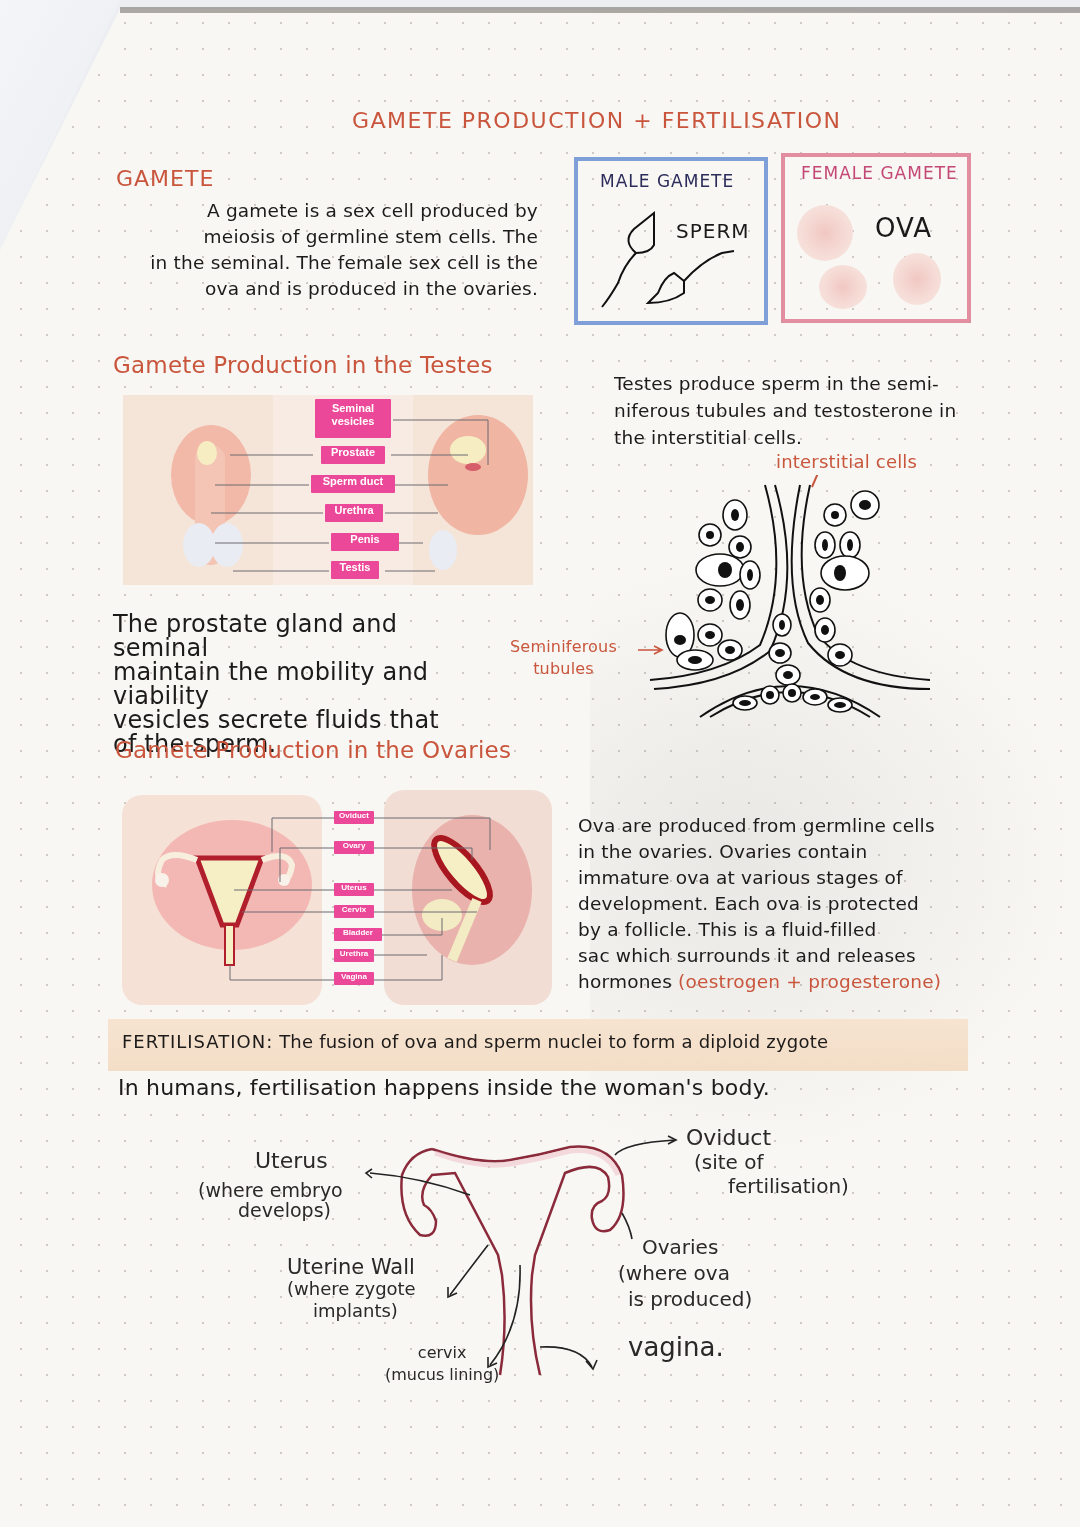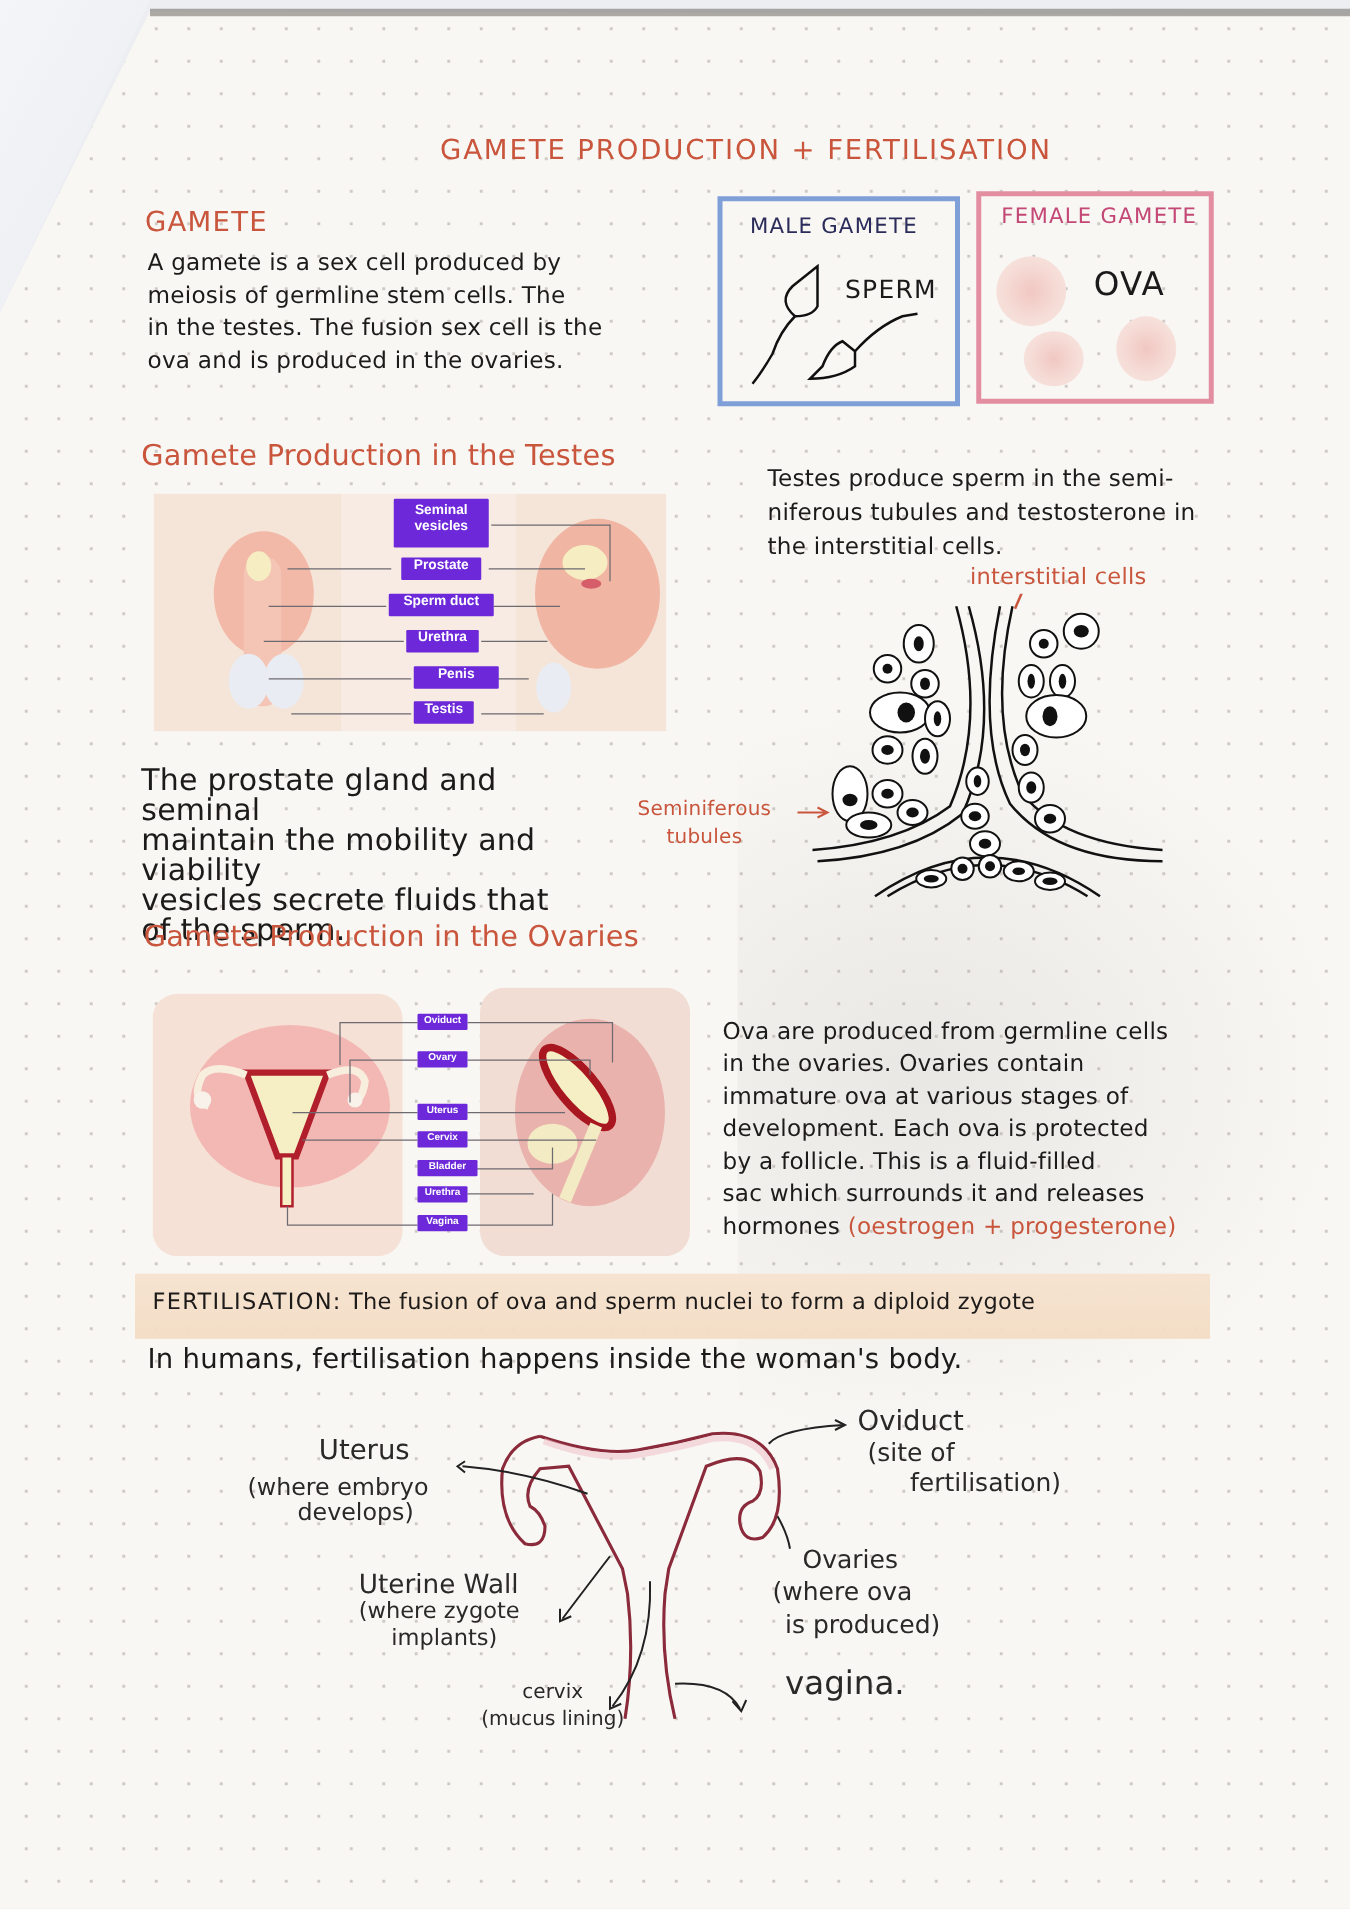--- a/index.html
+++ b/index.html
@@ -21,36 +21,36 @@
     background:linear-gradient(120deg,#f4f5f8 0%,#e9ebf0 100%);
     clip-path: polygon(0 0,120px 0,0 250px); }
   .shadow { position:absolute; left:590px; top:560px; width:490px; height:600px;
     background:radial-gradient(ellipse at 30% 50%, rgba(120,118,114,.12), transparent 70%); }
 
   .hw { position:absolute; color:#1d1b1a; font-family:"DejaVu Sans", sans-serif; letter-spacing:.2px; }
   .red { color:#c9563c; }
   .title { left:352px; top:108px; font-size:22px; letter-spacing:1.5px; }
   .h-gamete { left:116px; top:166px; font-size:22px; letter-spacing:1px; }
   .para { font-size:18.5px; line-height:26px; }
-  .p1 { left:118px; top:198px; width:420px; }
+  .p1 { left:118px; top:198px; width:420px;text-align:right; }
   .h2 { font-size:23px; }
   .h-testes { left:113px; top:352px; }
   .h-ovaries { left:115px; top:737px; }
 
   .box { position:absolute; border:4px solid; background:transparent; }
   .male { left:574px; top:157px; width:186px; height:160px; border-color:#7f9fd8; }
   .female { left:781px; top:153px; width:182px; height:162px; border-color:#e38ea0; }
   .boxlabel { position:absolute; font-size:17px; letter-spacing:1px; }
   .male .boxlabel { left:22px; top:10px; color:#2b2c5a; }
   .female .boxlabel { left:16px; top:6px; color:#c44876; }
   .big { position:absolute; font-size:22px; color:#1a1a1a; letter-spacing:1px; }
   .ovum { position:absolute; border-radius:50%; background:radial-gradient(circle,#f1c7c2 0%,#f6dcd6 55%,#f8e7e3 100%); }
 
   .diagram { position:absolute; background:#f7ebe3; }
-  .tag { position:absolute; background:#6d28d9; color:#fff; font-family:"Liberation Sans", sans-serif;
+  .tag { position:absolute; background:#ec4899; color:#fff; font-family:"Liberation Sans", sans-serif;
     font-weight:bold; font-size:11px; text-align:center; line-height:1.2; border-radius:1px; }
   .tag.small { font-size:8px; }
 
   .p-testes { left:614px; top:370px; width:360px; font-size:18.5px; line-height:27px; }
   .interst { left:776px; top:451px; font-size:18px; }
   .p-prostate { left:113px; top:612px; width:380px; font-size:24px; line-height:24px; }
   .semini { left:510px; top:636px; font-size:16px; line-height:22px; text-align:center; }
   .p-ova { left:578px; top:813px; width:390px; font-size:18.5px; line-height:26px; }
   .hormones { color:#c9563c; }
 
@@ -68,21 +68,21 @@
 <div class="sideedge"></div>
 <div class="topedge"></div>
 <div class="shadow"></div>
 
 <div class="hw red title">GAMETE PRODUCTION + FERTILISATION</div>
 
 <div class="hw red h-gamete">GAMETE</div>
 <div class="hw para p1">
   <div>A gamete is a sex cell produced by</div>
   <div>meiosis of germline stem cells. The</div>
-  <div>in the testes. The fusion sex cell is the</div>
+  <div>in the seminal. The female sex cell is the</div>
   <div>ova and is produced in the ovaries.</div>
 </div>
 
 <div class="box male">
   <div class="boxlabel">MALE GAMETE</div>
   <div class="big" style="left:98px;top:58px;font-size:20px;">SPERM</div>
   <svg width="186" height="160" style="position:absolute;left:-4px;top:-4px">
     <path d="M80 56 L60 72 Q48 84 62 96 Q76 96 80 88 Z" fill="none" stroke="#111" stroke-width="2"></path>
     <path d="M62 96 Q50 108 44 126 Q36 140 28 150" fill="none" stroke="#111" stroke-width="2"></path>
     <path d="M110 124 L100 116 Q90 120 84 136 L74 146 Q96 146 110 136 Z" fill="none" stroke="#111" stroke-width="2"></path>

